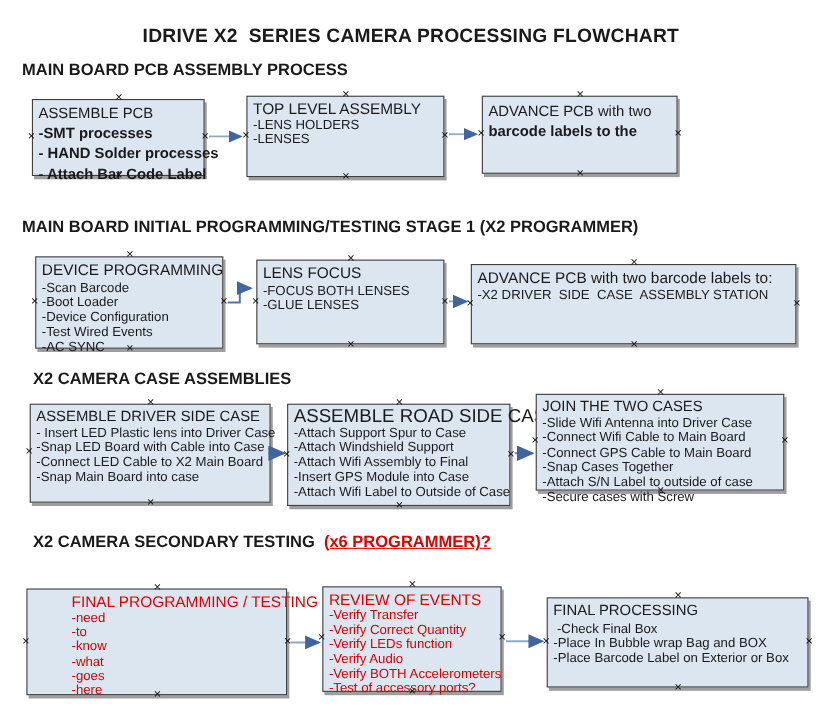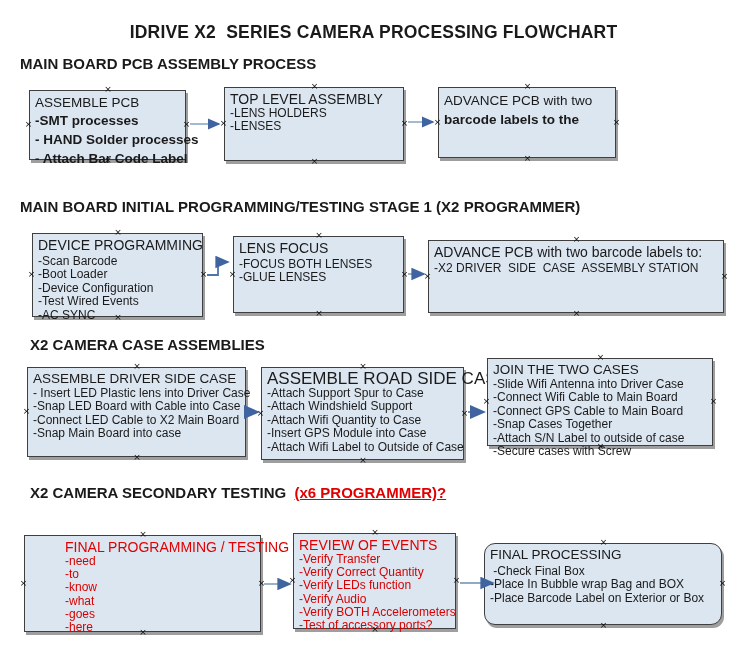--- a/index.html
+++ b/index.html
@@ -133,21 +133,21 @@
       <span class="anchor b"></span>
       <span class="anchor l"></span>
       <span class="anchor r"></span>
     </div>
 
   <div class="box" style="left:261px;top:367px;width:203px;height:93px;">
     <div class="box-title" style="font-size:17px;">ASSEMBLE ROAD SIDE CASE</div>
     <div style="font-size:11.5px;">
         <div class="item">-Attach Support Spur to Case</div>
         <div class="item">-Attach Windshield Support</div>
-        <div class="item">-Attach Wifi Quantity to Case</div>
+        <div class="item">-Attach Wifi Assembly to Final</div>
         <div class="item">-Insert GPS Module into Case</div>
         <div class="item">-Attach Wifi Label to Outside of Case</div>
       </div>
   <span class="anchor t"></span>
       <span class="anchor b"></span>
       <span class="anchor l"></span>
       <span class="anchor r"></span>
     </div>
 
   <div class="box" style="left:487px;top:358px;width:226px;height:88px;">
@@ -193,21 +193,21 @@
         <div class="item">-Verify Audio</div>
         <div class="item">-Verify BOTH Accelerometers</div>
         <div class="item">-Test of accessory ports?</div>
       </div>
   <span class="anchor t"></span>
       <span class="anchor b"></span>
       <span class="anchor l"></span>
       <span class="anchor r"></span>
     </div>
 
-  <div class="box roomy" style="left:484px;top:543px;width:238px;height:82px;border-radius:11px;">
+  <div class="box roomy" style="left:497px;top:543px;width:238px;height:82px;">
     <div class="box-title" style="font-size:13.5px;">FINAL PROCESSING</div>
     <div>
         <div class="item"> -Check Final Box</div>
         <div class="item">-Place In Bubble wrap Bag and BOX</div>
         <div class="item">-Place Barcode Label on Exterior or Box</div>
       </div>
   <span class="anchor t"></span>
       <span class="anchor b"></span>
       <span class="anchor l"></span>
       <span class="anchor r"></span>

